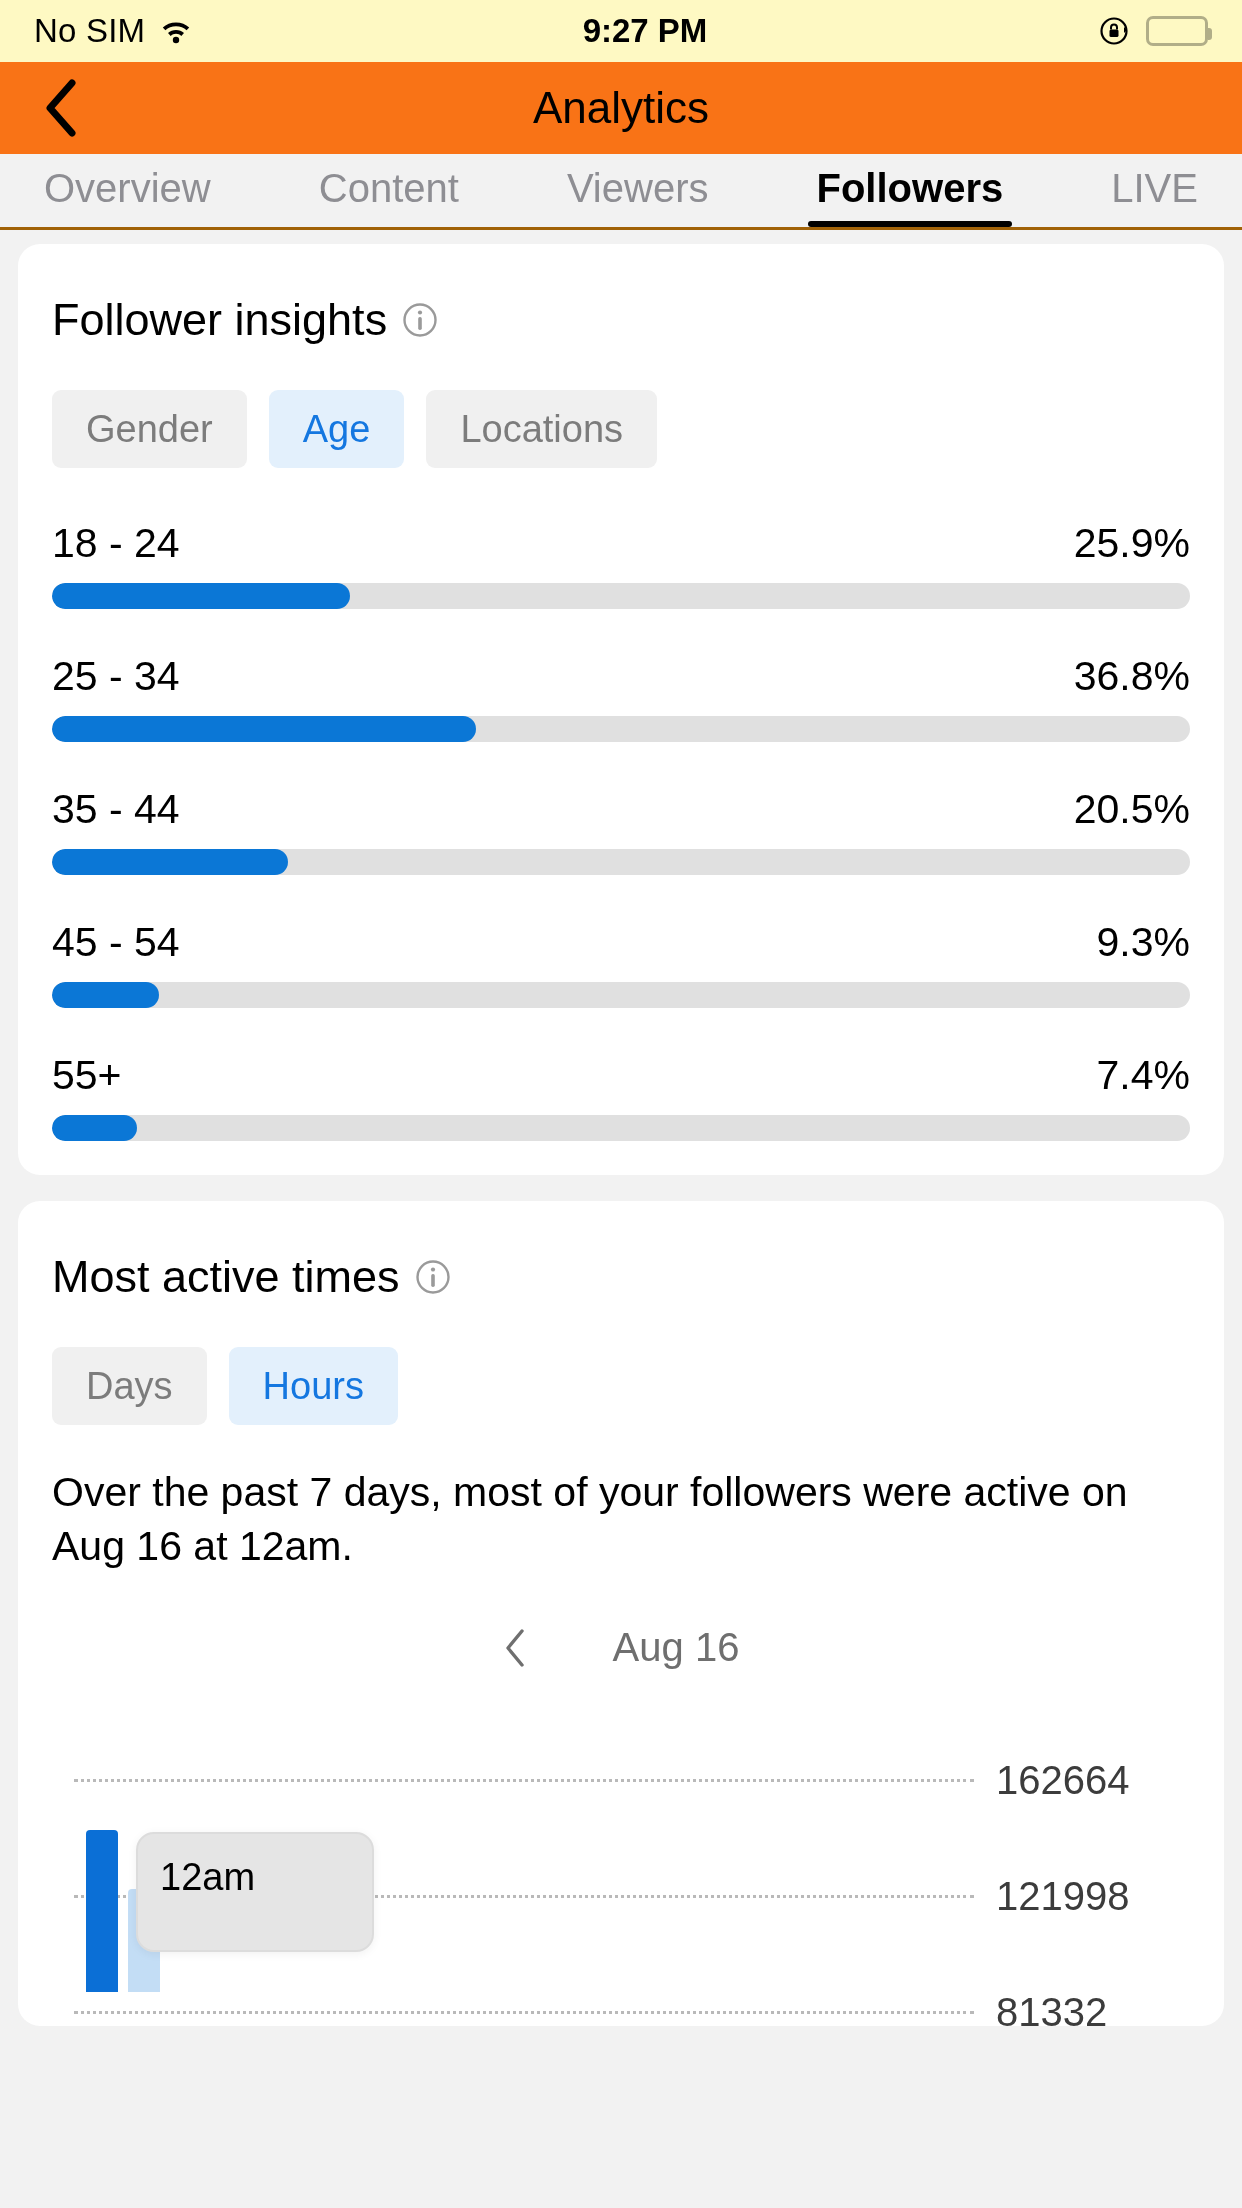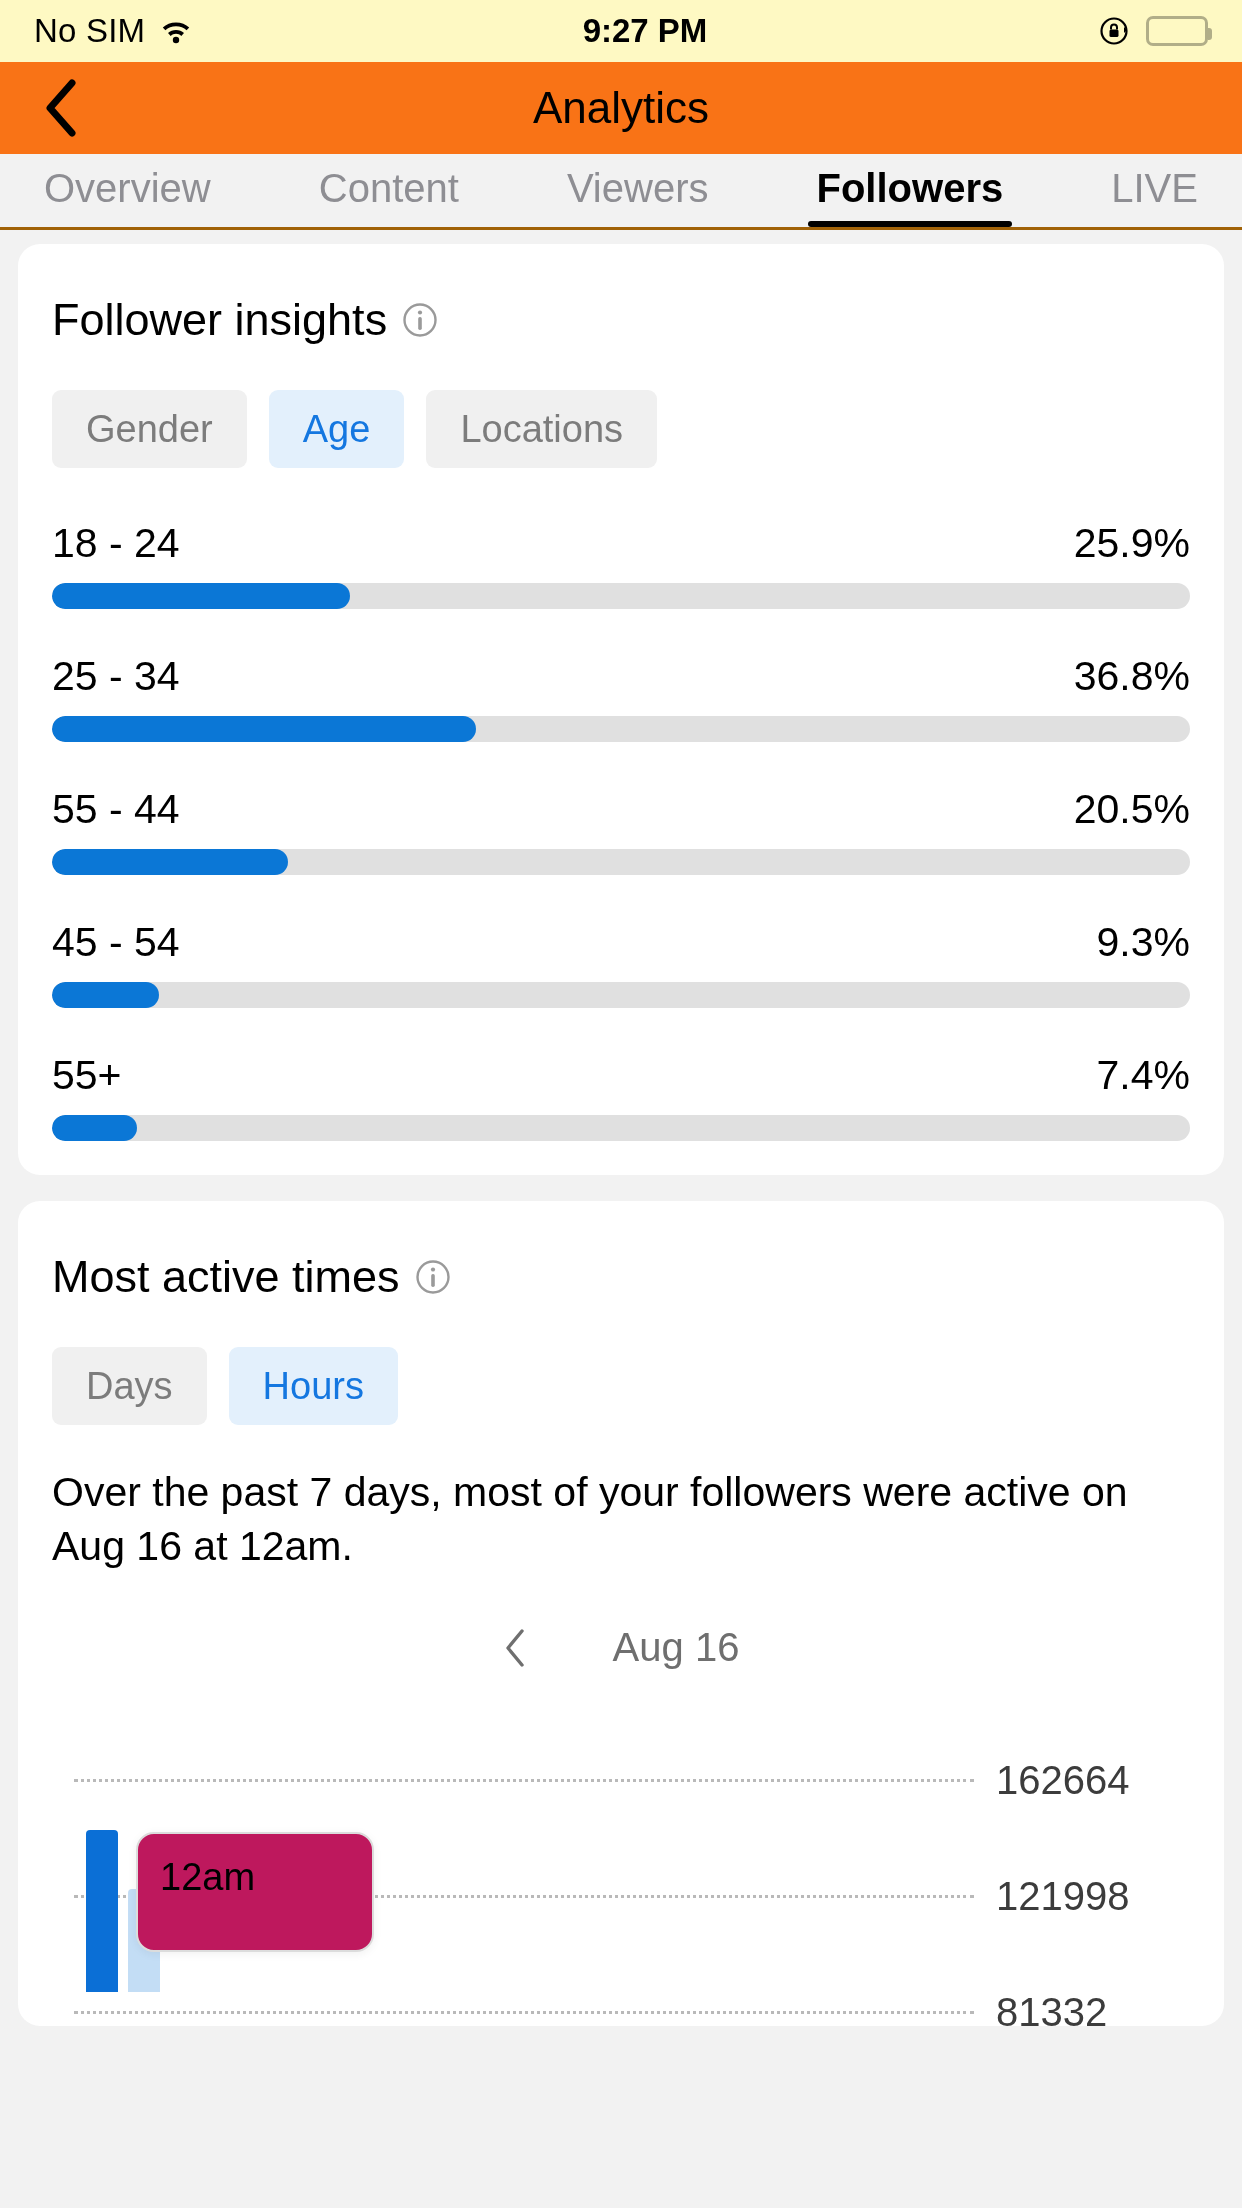--- a/index.html
+++ b/index.html
@@ -122,21 +122,21 @@
   }
   .bars-area{
     position:absolute; left:68px; bottom:0; top:0; width:120px;
   }
   .cbar{ position:absolute; bottom:0; width:32px; border-radius:4px 4px 0 0; }
   .cbar.b1{ left:0; background:#0b6fd6; }
   .cbar.b2{ left:42px; background:#c3ddf5; }
   .tooltip{
     position:absolute; left:118px; top:110px;
     width:238px; height:120px;
-    background:#be185d; border:2px solid #dcdcdc; border-radius:18px;
+    background:#e5e5e5; border:2px solid #dcdcdc; border-radius:18px;
     box-shadow:0 2px 10px rgba(0,0,0,0.06);
     padding:22px 0 0 22px; font-size:38px; color:#000;
     overflow:hidden;
   }
 </style>
 </head>
 <body>
 
 <div class="statusbar">
   <div class="sb-left">
@@ -218,21 +218,21 @@
           <span>25 - 34</span>
           <span>36.8%</span>
         </div>
         <div class="track">
           <div class="fillbar" style="width: 37.2416%;"></div>
         </div>
       </div>
 
       <div class="bar-row">
         <div class="bar-labels">
-          <span>55 - 44</span>
+          <span>35 - 44</span>
           <span>20.5%</span>
         </div>
         <div class="track">
           <div class="fillbar" style="width: 20.746%;"></div>
         </div>
       </div>
 
       <div class="bar-row">
         <div class="bar-labels">
           <span>45 - 54</span>

